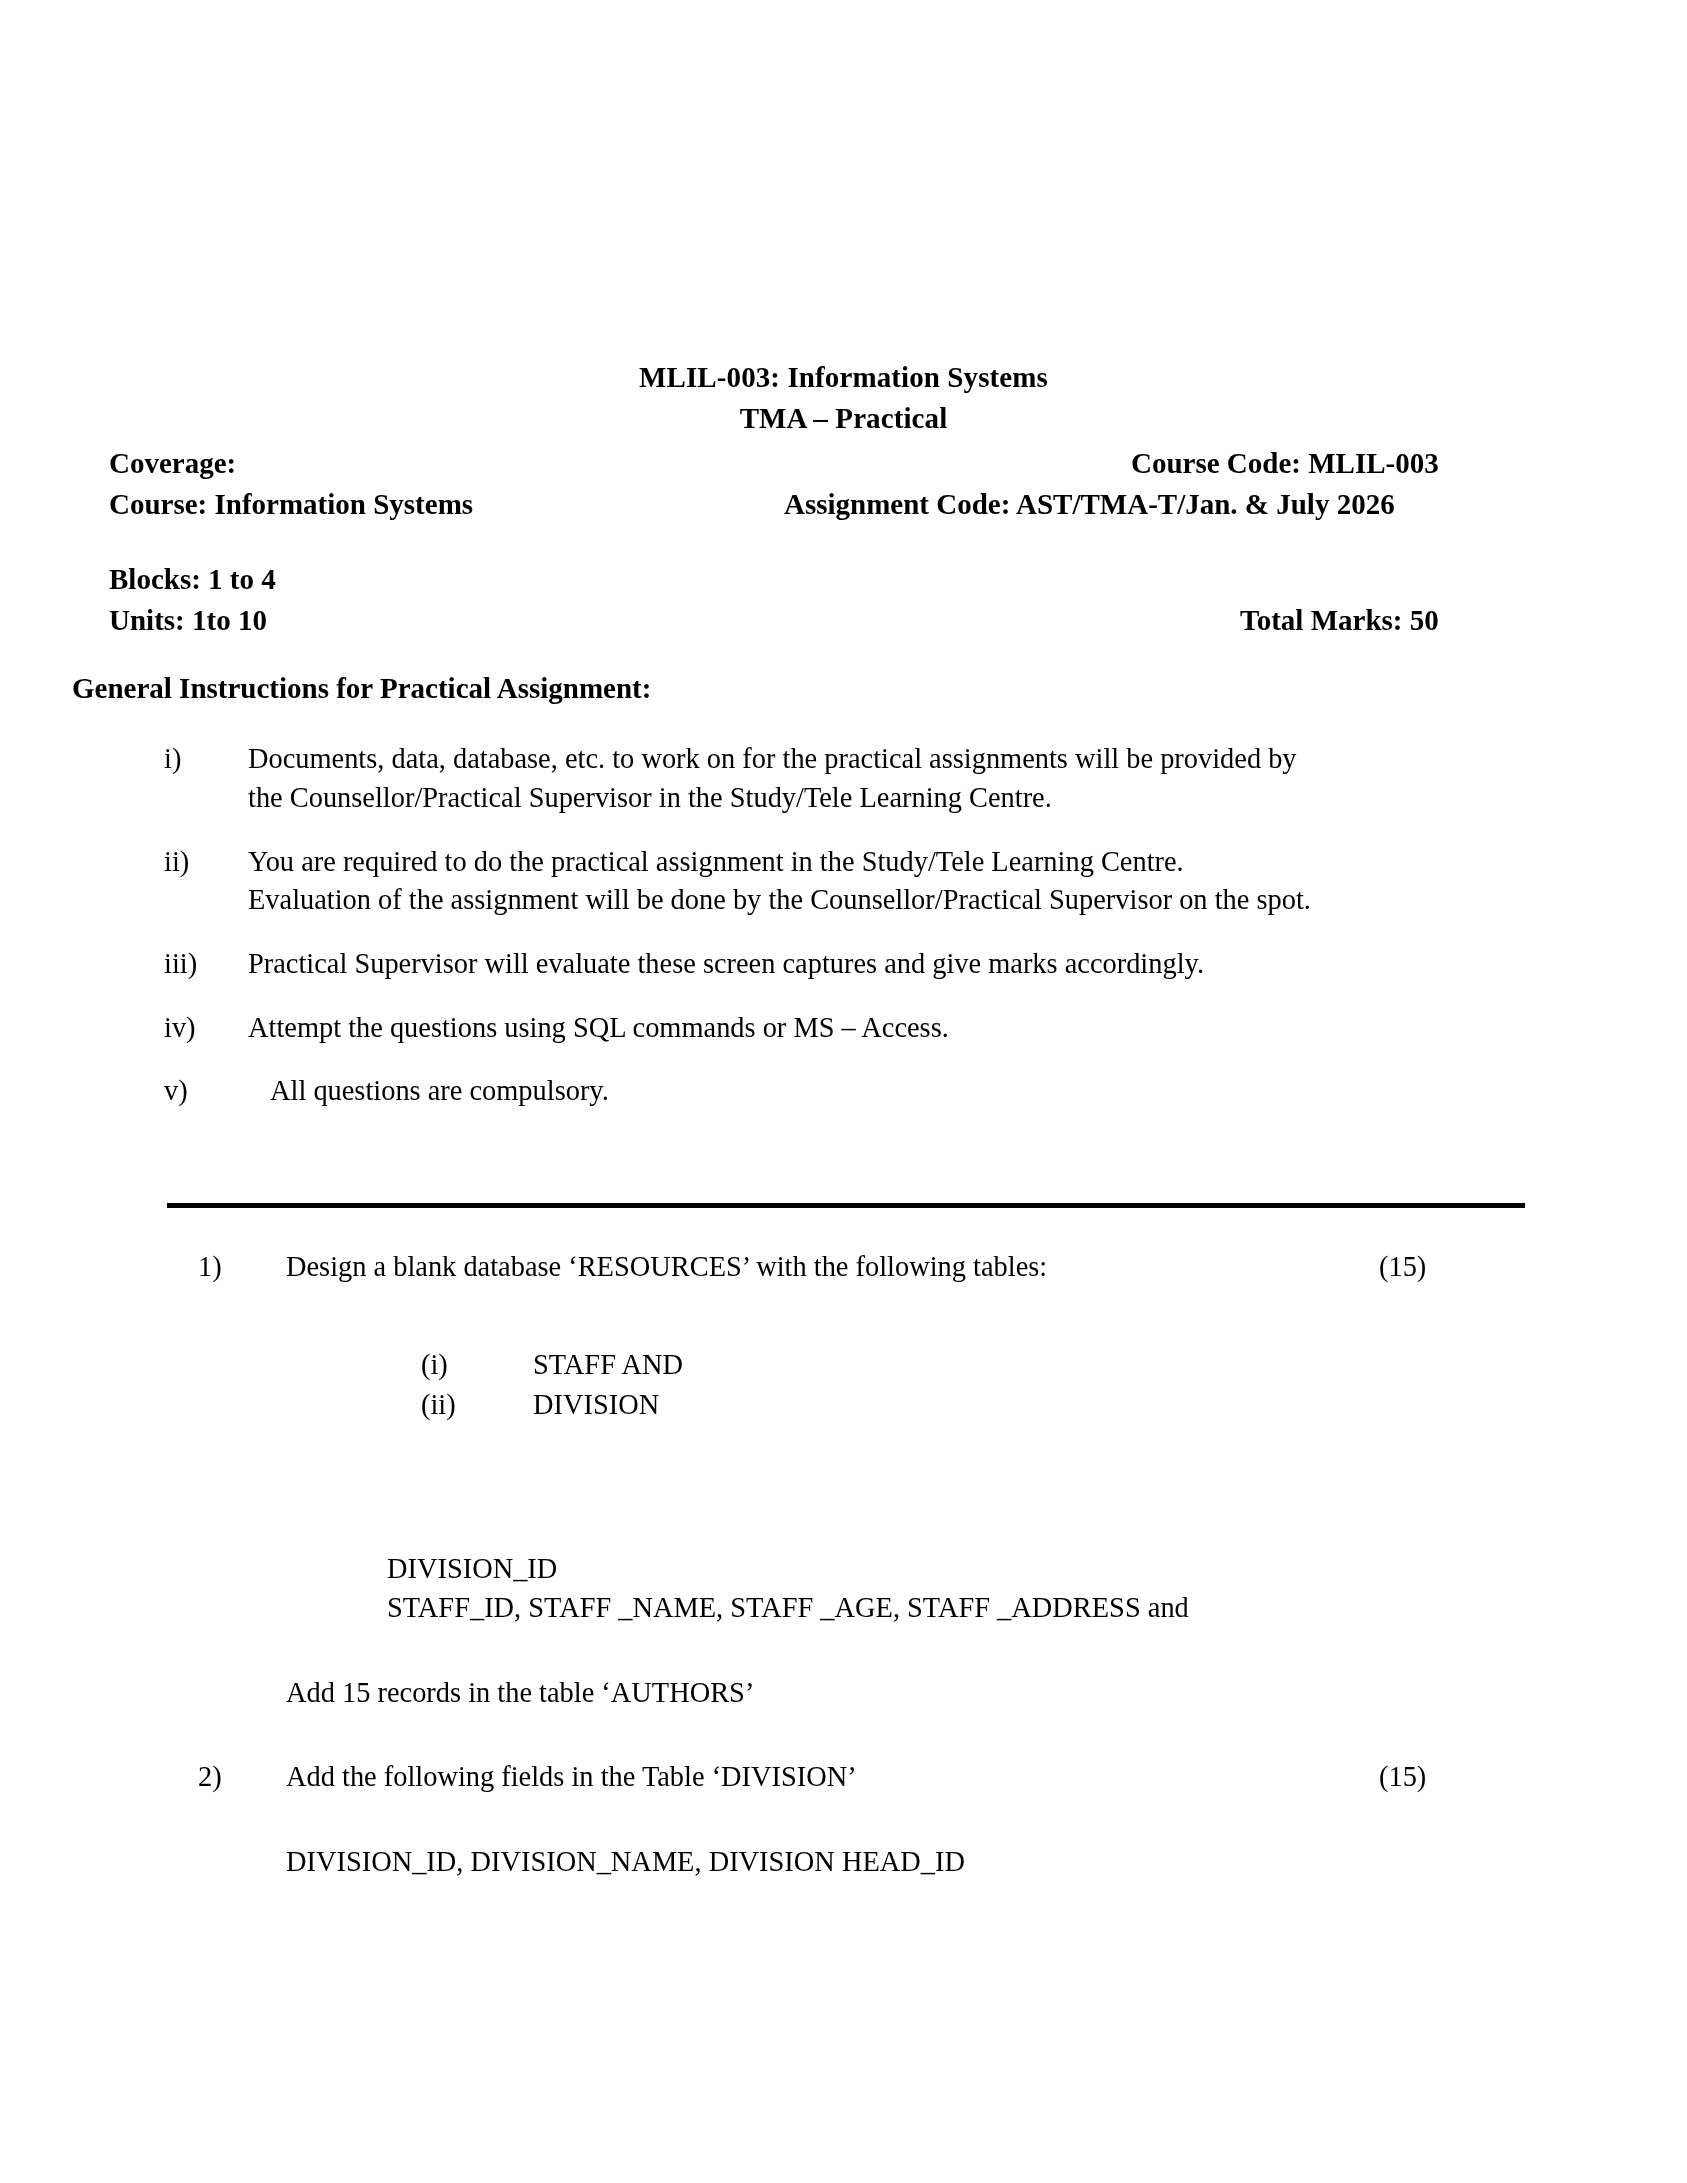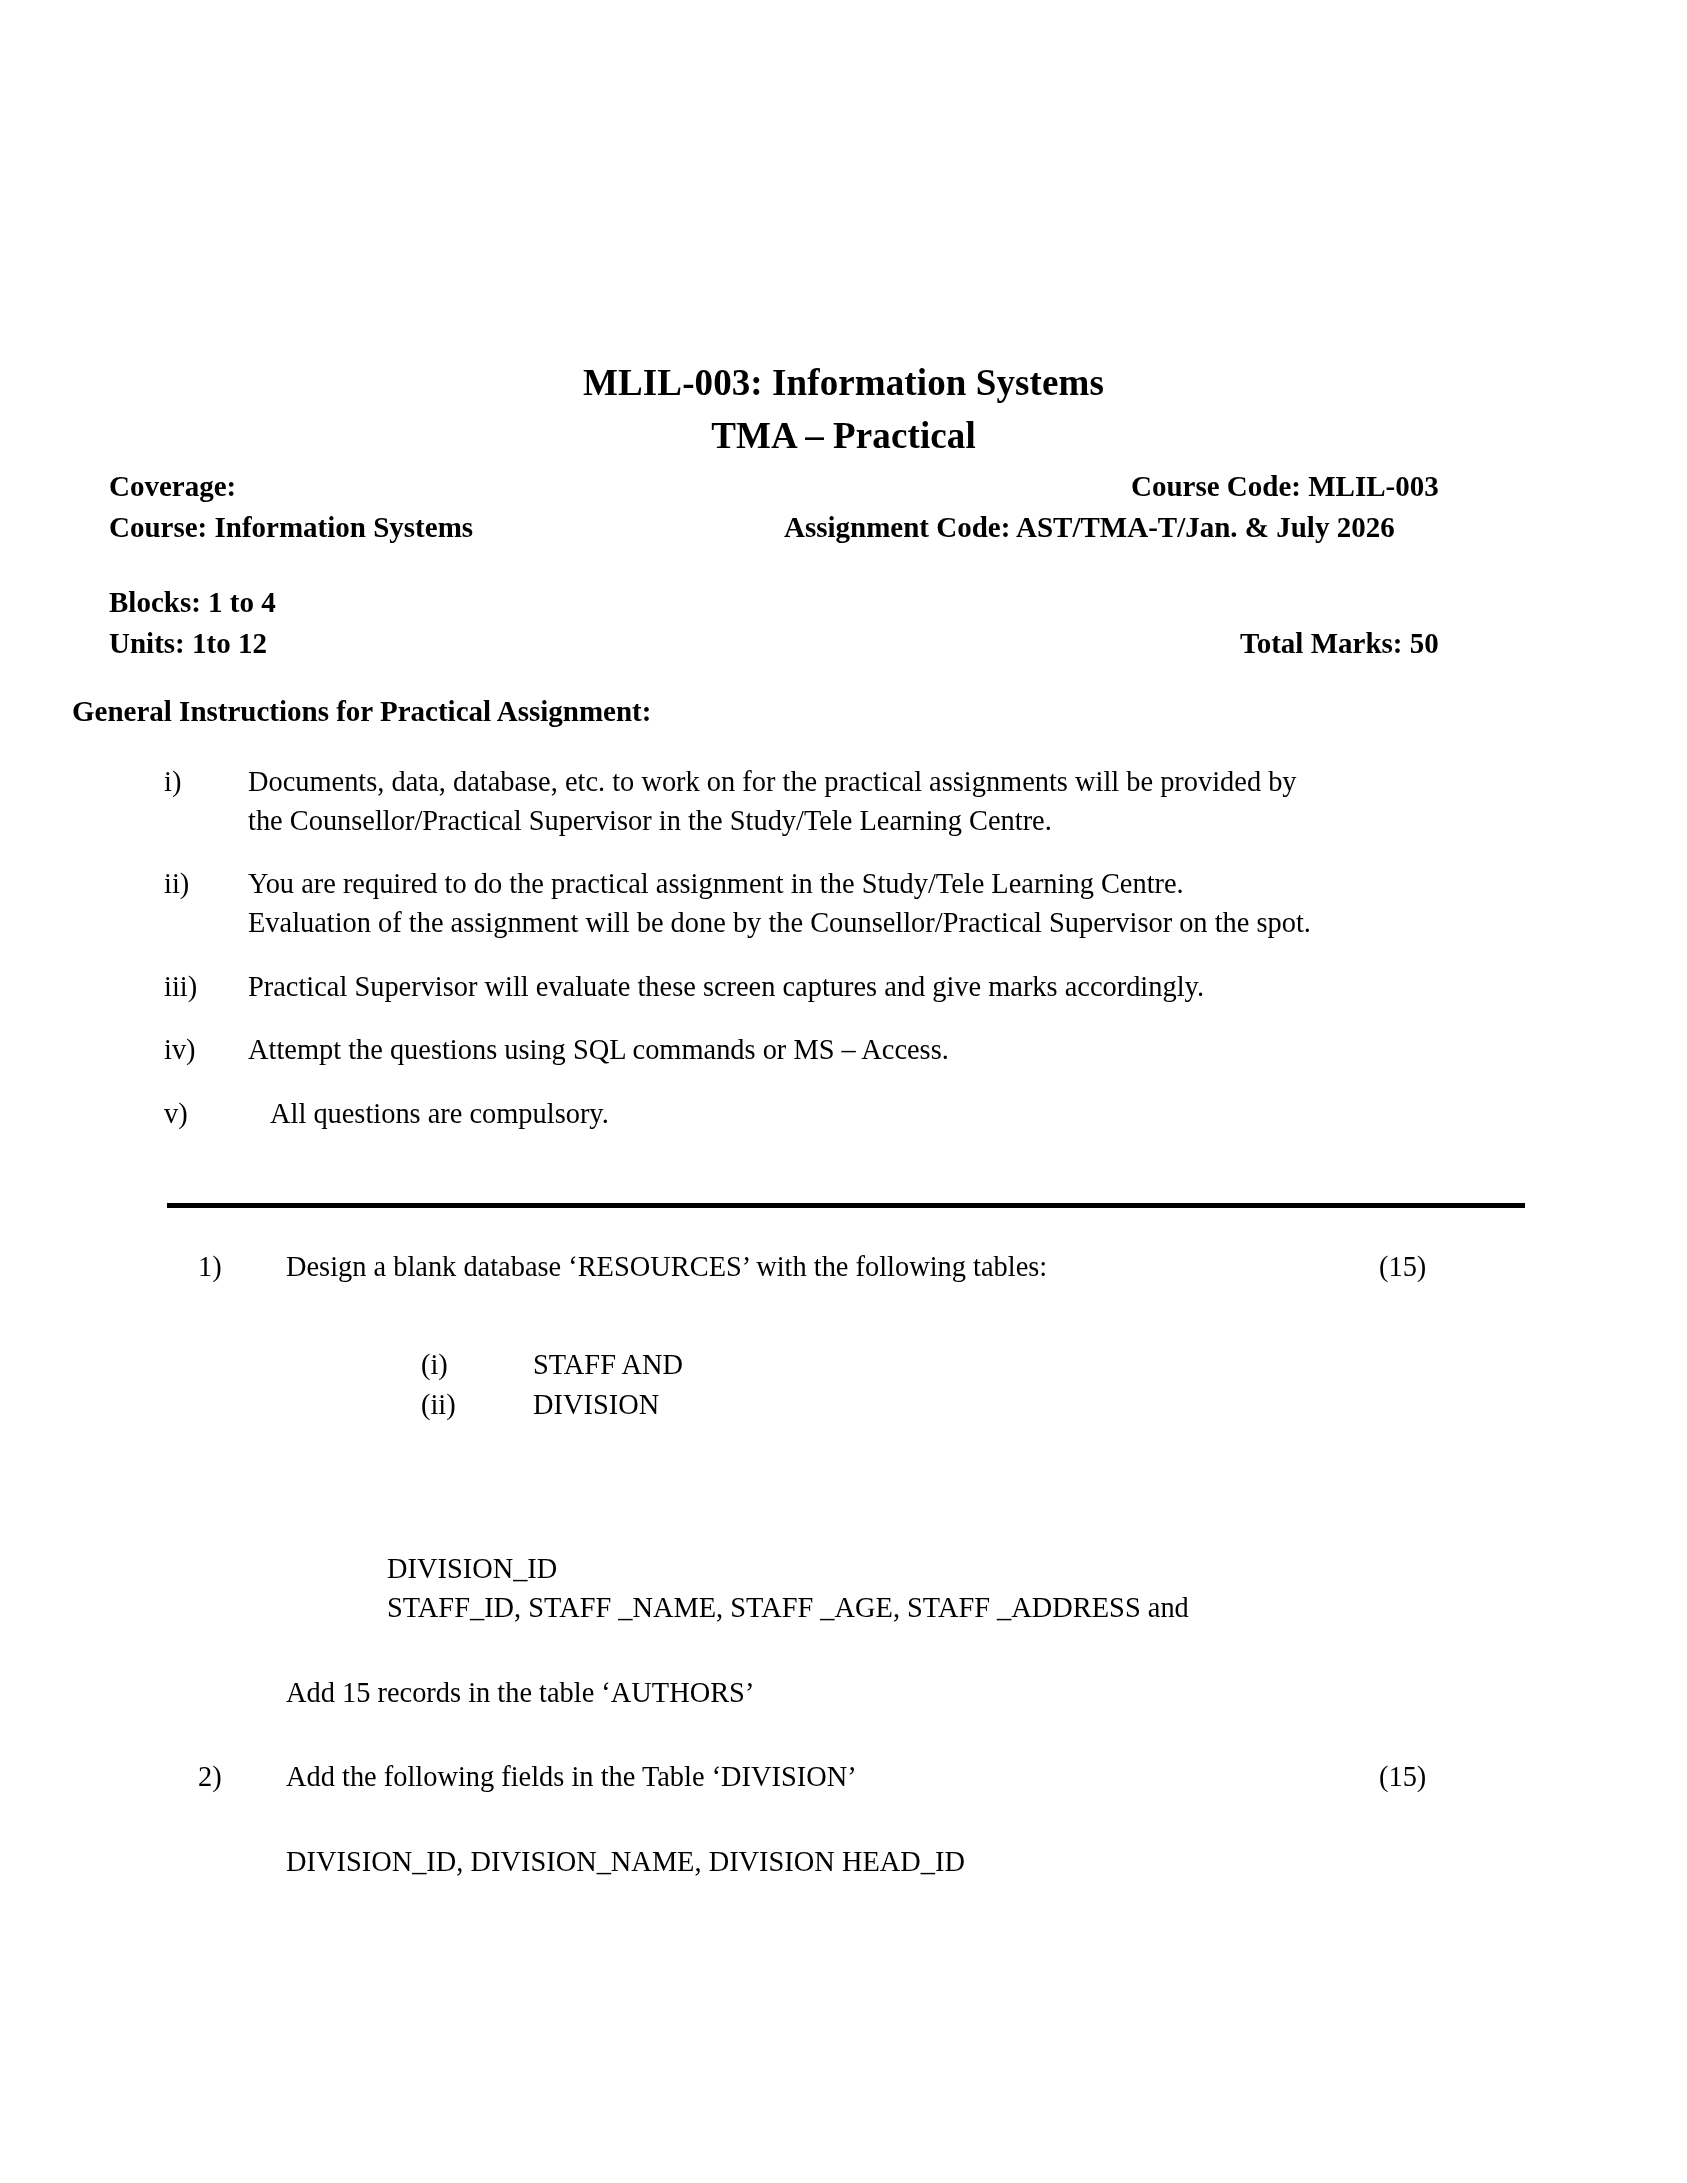--- a/index.html
+++ b/index.html
@@ -23,21 +23,21 @@
     left: 0;
     top: 0;
     width: 1687px;
   }
 
   
   .title-block {
     margin-top: 357px;
     text-align: center;
     font-weight: bold;
-    font-size: 37px;
+    font-size: 29px;
     line-height: 1.42;
     letter-spacing: 0.1px;
   }
   .title-line { display: block; }
 
   
   .meta {
     margin-top: 4px;
     font-weight: bold;
     font-size: 29px;
@@ -168,21 +168,21 @@
         <span>Course: Information Systems</span>
         <span class="meta-right r-assigncode">Assignment Code: AST/TMA-T/Jan. &amp; July 2026</span>
       </div>
 
       <div class="meta-gap"></div>
 
       <div class="meta-row">
         <span>Blocks: 1 to 4</span>
       </div>
       <div class="meta-row">
-        <span>Units: 1to 12</span>
+        <span>Units: 1to 10</span>
         <span class="meta-right r-totalmarks">Total Marks: 50</span>
       </div>
     </div>
 
     <div class="section-heading">General Instructions for Practical Assignment:</div>
 
     <div class="instructions">
 
       <div class="ins-item">
         <span class="ins-marker">i)</span>

